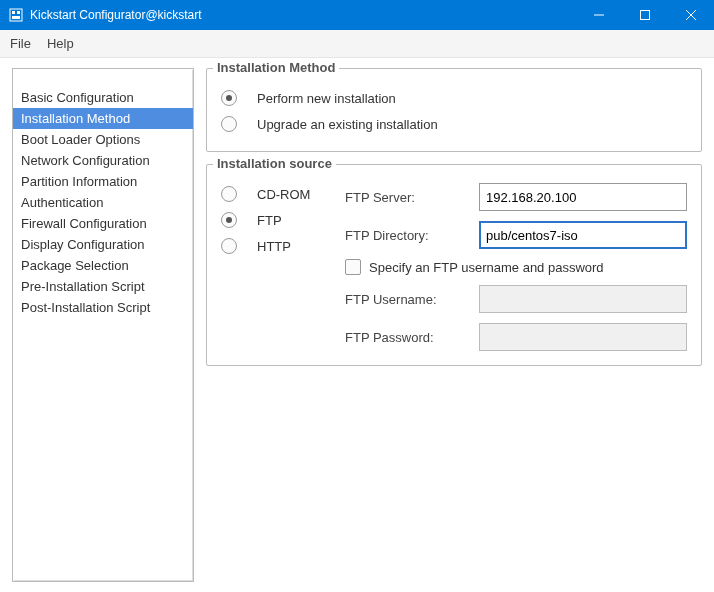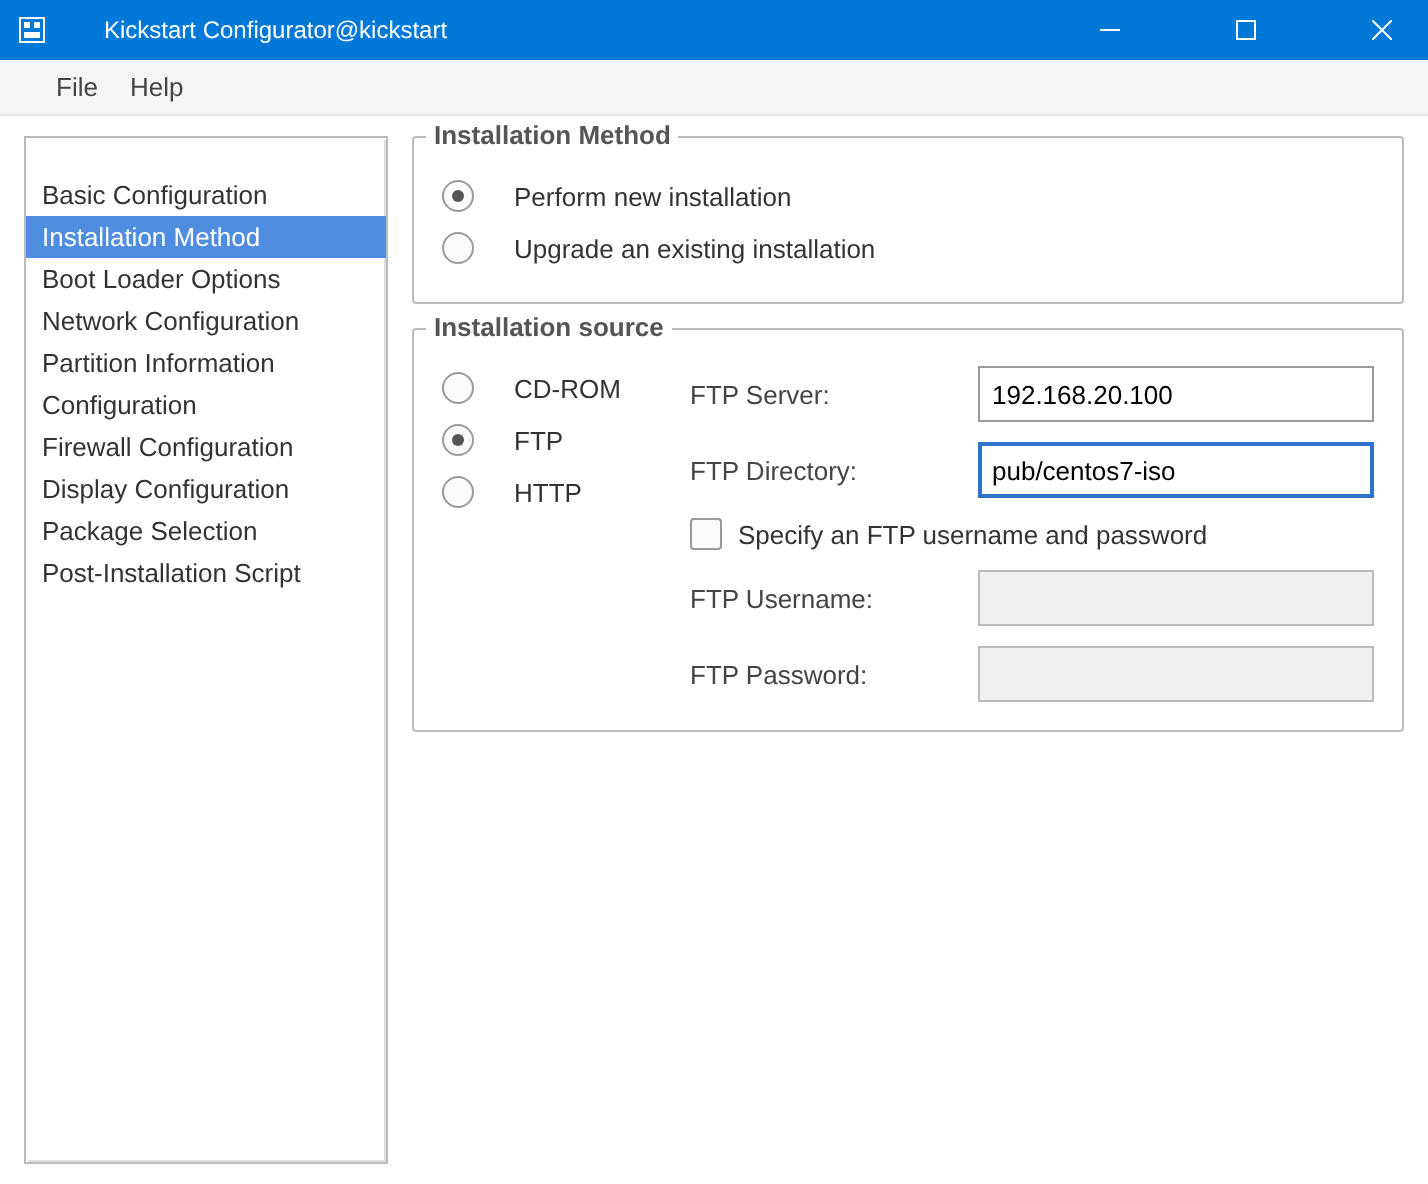--- a/index.html
+++ b/index.html
@@ -12,39 +12,38 @@
   height: 592px;
   overflow: hidden;
 }
 .titlebar {
   height: 30px;
   background: #0078d7;
   color: #fff;
   display: flex;
   align-items: center;
   padding-left: 8px;
-  gap: 22px;
 }
 .titlebar .app-icon {
   width: 16px; height: 16px;
   margin-right: 6px;
 }
 .titlebar .title-text { flex: 1; font-size: 12px; }
 .titlebar .win-btn {
   width: 46px; height: 30px;
   display: flex; align-items: center; justify-content: center;
   cursor: default;
 }
 .menubar {
   height: 28px;
   background: #f5f5f5;
   border-bottom: 1px solid #e5e5e5;
   display: flex;
   align-items: center;
-  padding-left: 20px;
+  padding-left: 2px;
 }
 .menubar .menu-item {
   padding: 4px 8px;
   color: #444;
   cursor: default;
 }
 .client {
   display: flex;
   padding: 10px 12px;
   gap: 12px;
@@ -102,21 +101,21 @@
   width: 6px; height: 6px;
   border-radius: 50%;
   background: #555;
   display: none;
 }
 .radio-row.checked .dot { display: block; }
 .g2-body { display: flex; gap: 16px; }
 .g2-left { width: 108px; }
 .g2-right { flex: 1; display: flex; flex-direction: column; gap: 10px; padding-top: 2px; }
 .form-row {
-  display: flex; align-items: center; gap: 10px;
+  display: flex; align-items: center; 
 }
 .form-label {
   width: 102px;
   text-align: left;
   color: #444;
 }
 .text-input {
   flex: 1;
   height: 28px;
   padding: 2px 6px;
@@ -182,24 +181,25 @@
 </div>
 
 <div class="client">
 
   <div class="sidebar">
     <div class="sb-item">Basic Configuration</div>
     <div class="sb-item selected">Installation Method</div>
     <div class="sb-item">Boot Loader Options</div>
     <div class="sb-item">Network Configuration</div>
     <div class="sb-item">Partition Information</div>
-    <div class="sb-item">Configuration</div>
+    <div class="sb-item">Authentication</div>
     <div class="sb-item">Firewall Configuration</div>
     <div class="sb-item">Display Configuration</div>
     <div class="sb-item">Package Selection</div>
+    <div class="sb-item">Pre-Installation Script</div>
     <div class="sb-item">Post-Installation Script</div>
   </div>
 
   <div class="main">
 
     <div class="groupbox">
       <span class="legend">Installation Method</span>
       <div class="radio-row checked">
         <span class="radio-circle">
             <span class="dot"></span>

